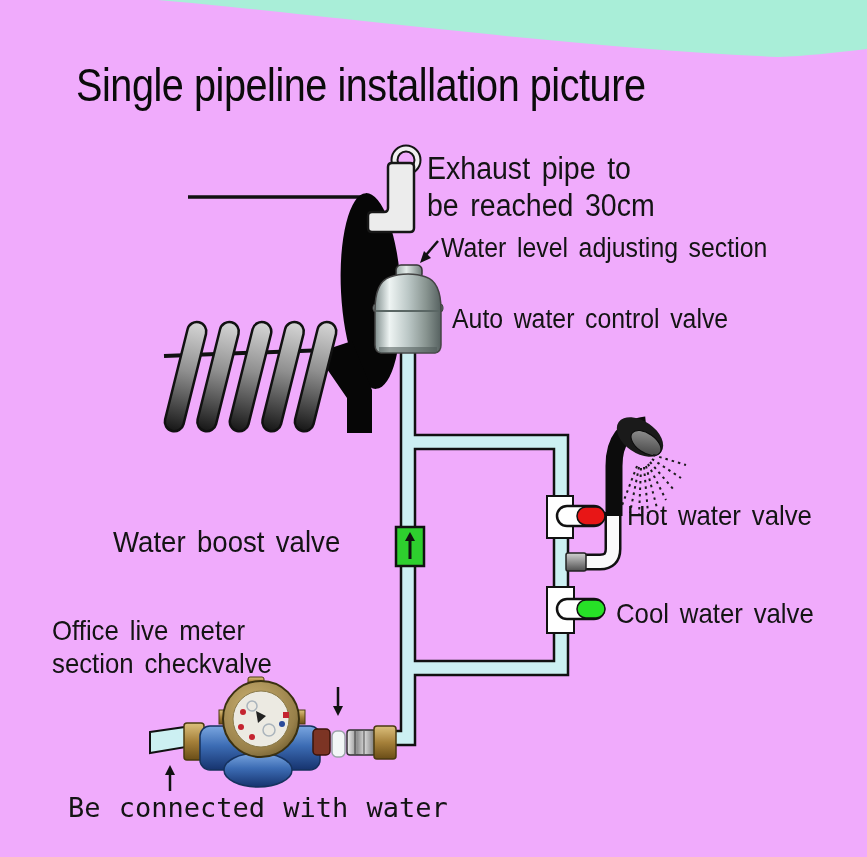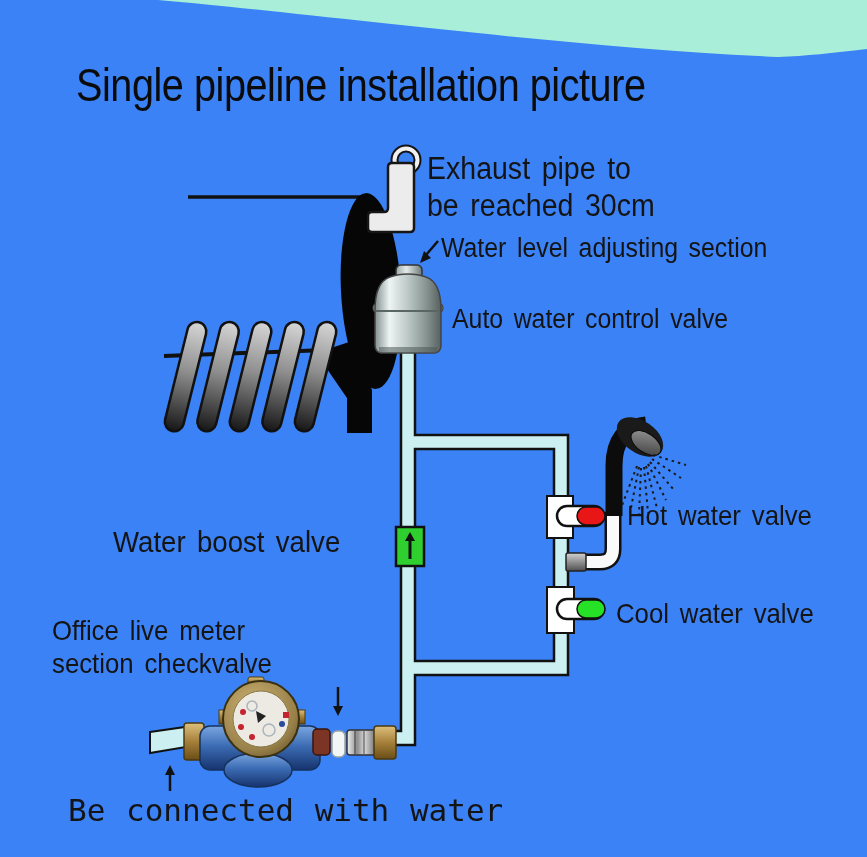--- a/index.html
+++ b/index.html
@@ -1,38 +1,38 @@
 <!DOCTYPE html>
 <html><head>
 <meta charset="utf-8">
 <style>
   html,body{margin:0;padding:0;background:#ffffff;}
   .stage{
     position:relative;width:867px;height:857px;overflow:hidden;
-    background:#3b82f6;font-family:"Liberation Sans",sans-serif;color:#141414;
+    background:#f0abfc;font-family:"Liberation Sans",sans-serif;color:#141414;
   }
   .stage svg{position:absolute;left:0;top:0;}
   .lbl{
     position:absolute;white-space:nowrap;color:#141414;
     transform:scaleX(0.92);transform-origin:left top;word-spacing:4px;
     line-height:1.18;
   }
   .title{
     position:absolute;left:76px;top:58px;font-size:46px;color:#0b0b0b;
     transform:scaleX(0.86);transform-origin:left top;white-space:nowrap;
     letter-spacing:-0.5px;
   }
   .lbl-exhaust{left:427px;top:150px;font-size:31px;line-height:37px;}
   .lbl-waterlevel{left:441px;top:233px;font-size:27px;}
   .lbl-autovalve{left:452px;top:304px;font-size:27px;}
   .lbl-boost{left:113px;top:524px;font-size:30px;}
   .lbl-hot{left:627px;top:499px;font-size:28px;}
   .lbl-cool{left:616px;top:597px;font-size:28px;}
   .lbl-meter{left:52px;top:614px;font-size:28px;line-height:33px;}
-  .lbl-inlet{left:68px;top:792px;font-size:31px;font-family:"DejaVu Sans Mono",monospace;transform:none;word-spacing:2px;}
+  .lbl-inlet{left:68px;top:792px;font-size:27px;font-family:"DejaVu Sans Mono",monospace;transform:none;word-spacing:2px;}
 </style>
 </head>
 <body>
 
 <div class="stage">
 
   <svg width="867" height="857" viewBox="0 0 867 857">
     <defs>
       <linearGradient id="tubeGrad" x1="0" y1="0" x2="0" y2="1">
         <stop offset="0" stop-color="#d6d6d6"></stop>

